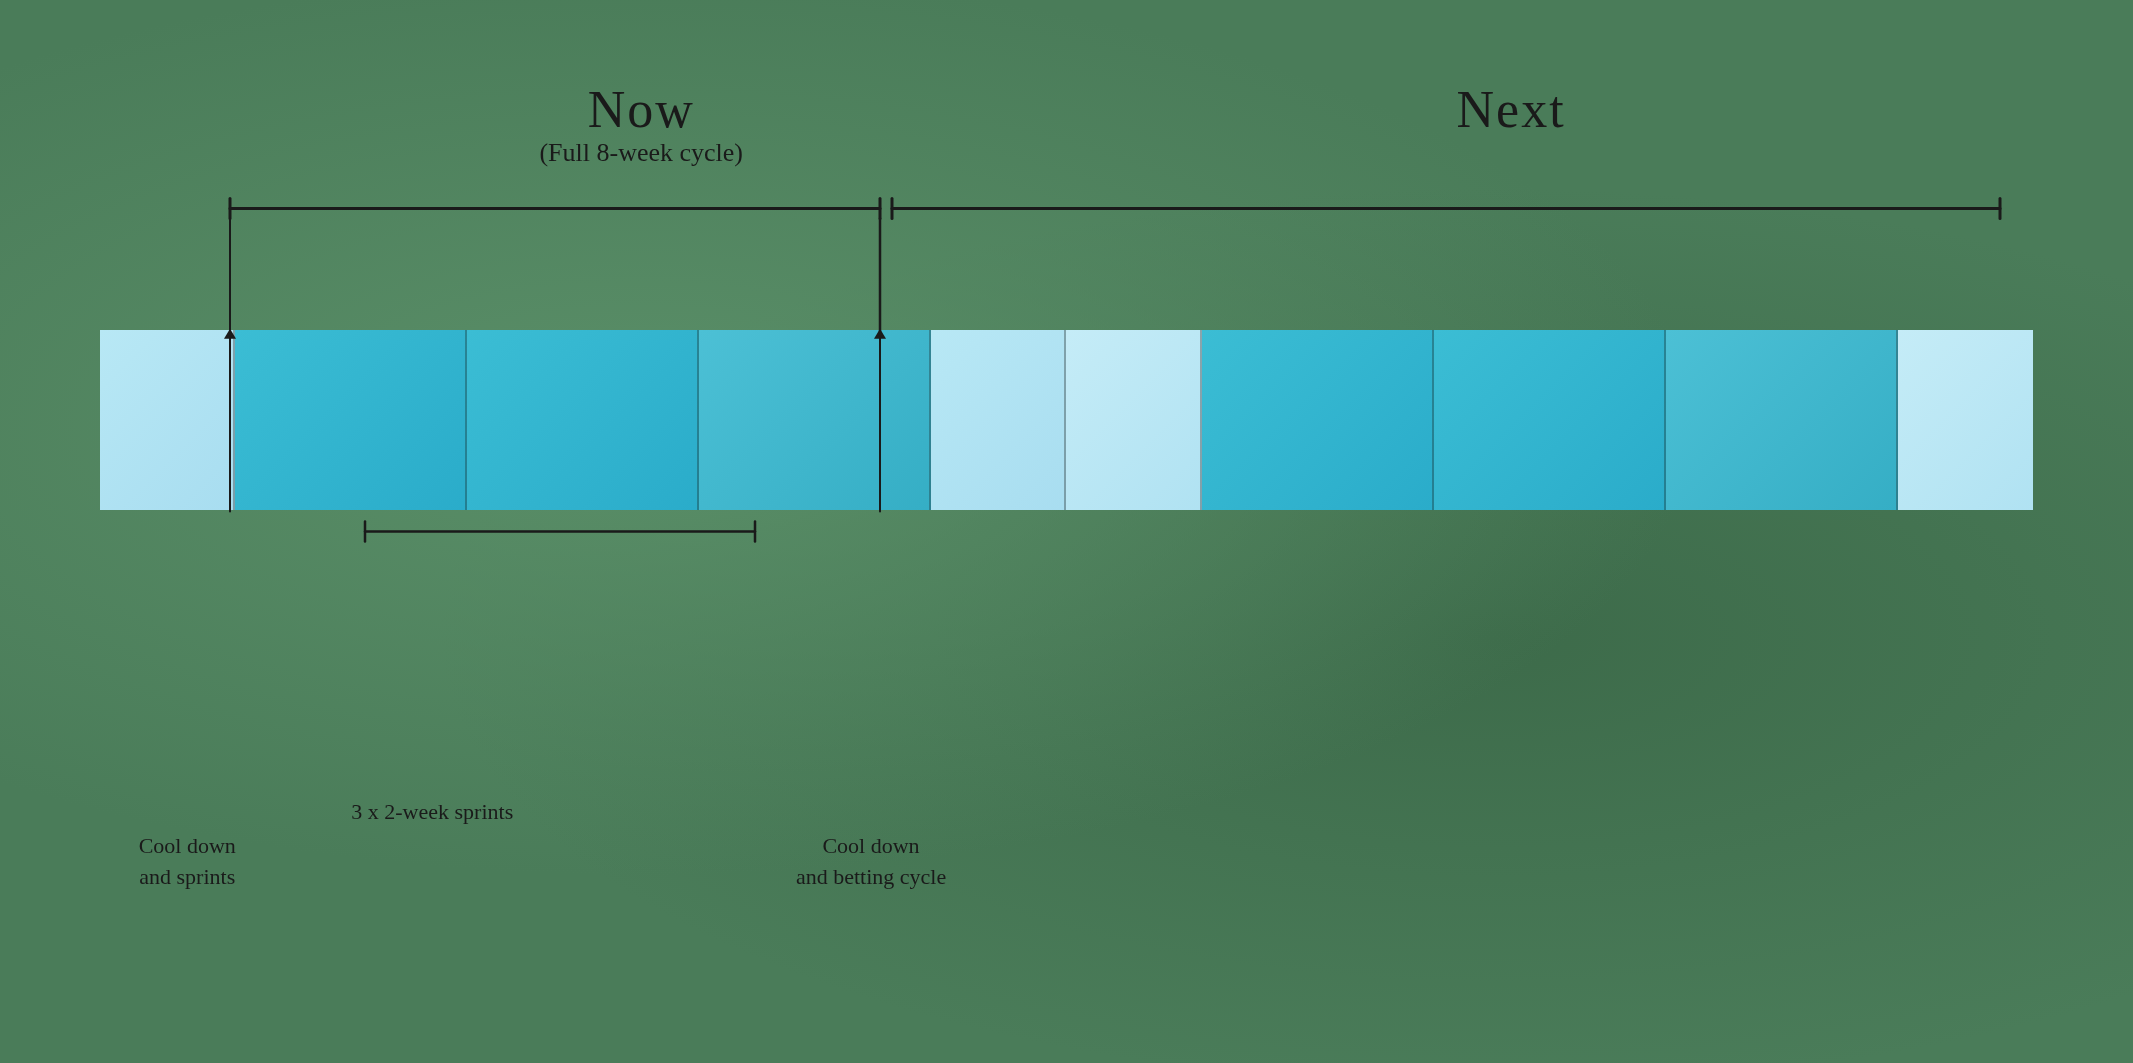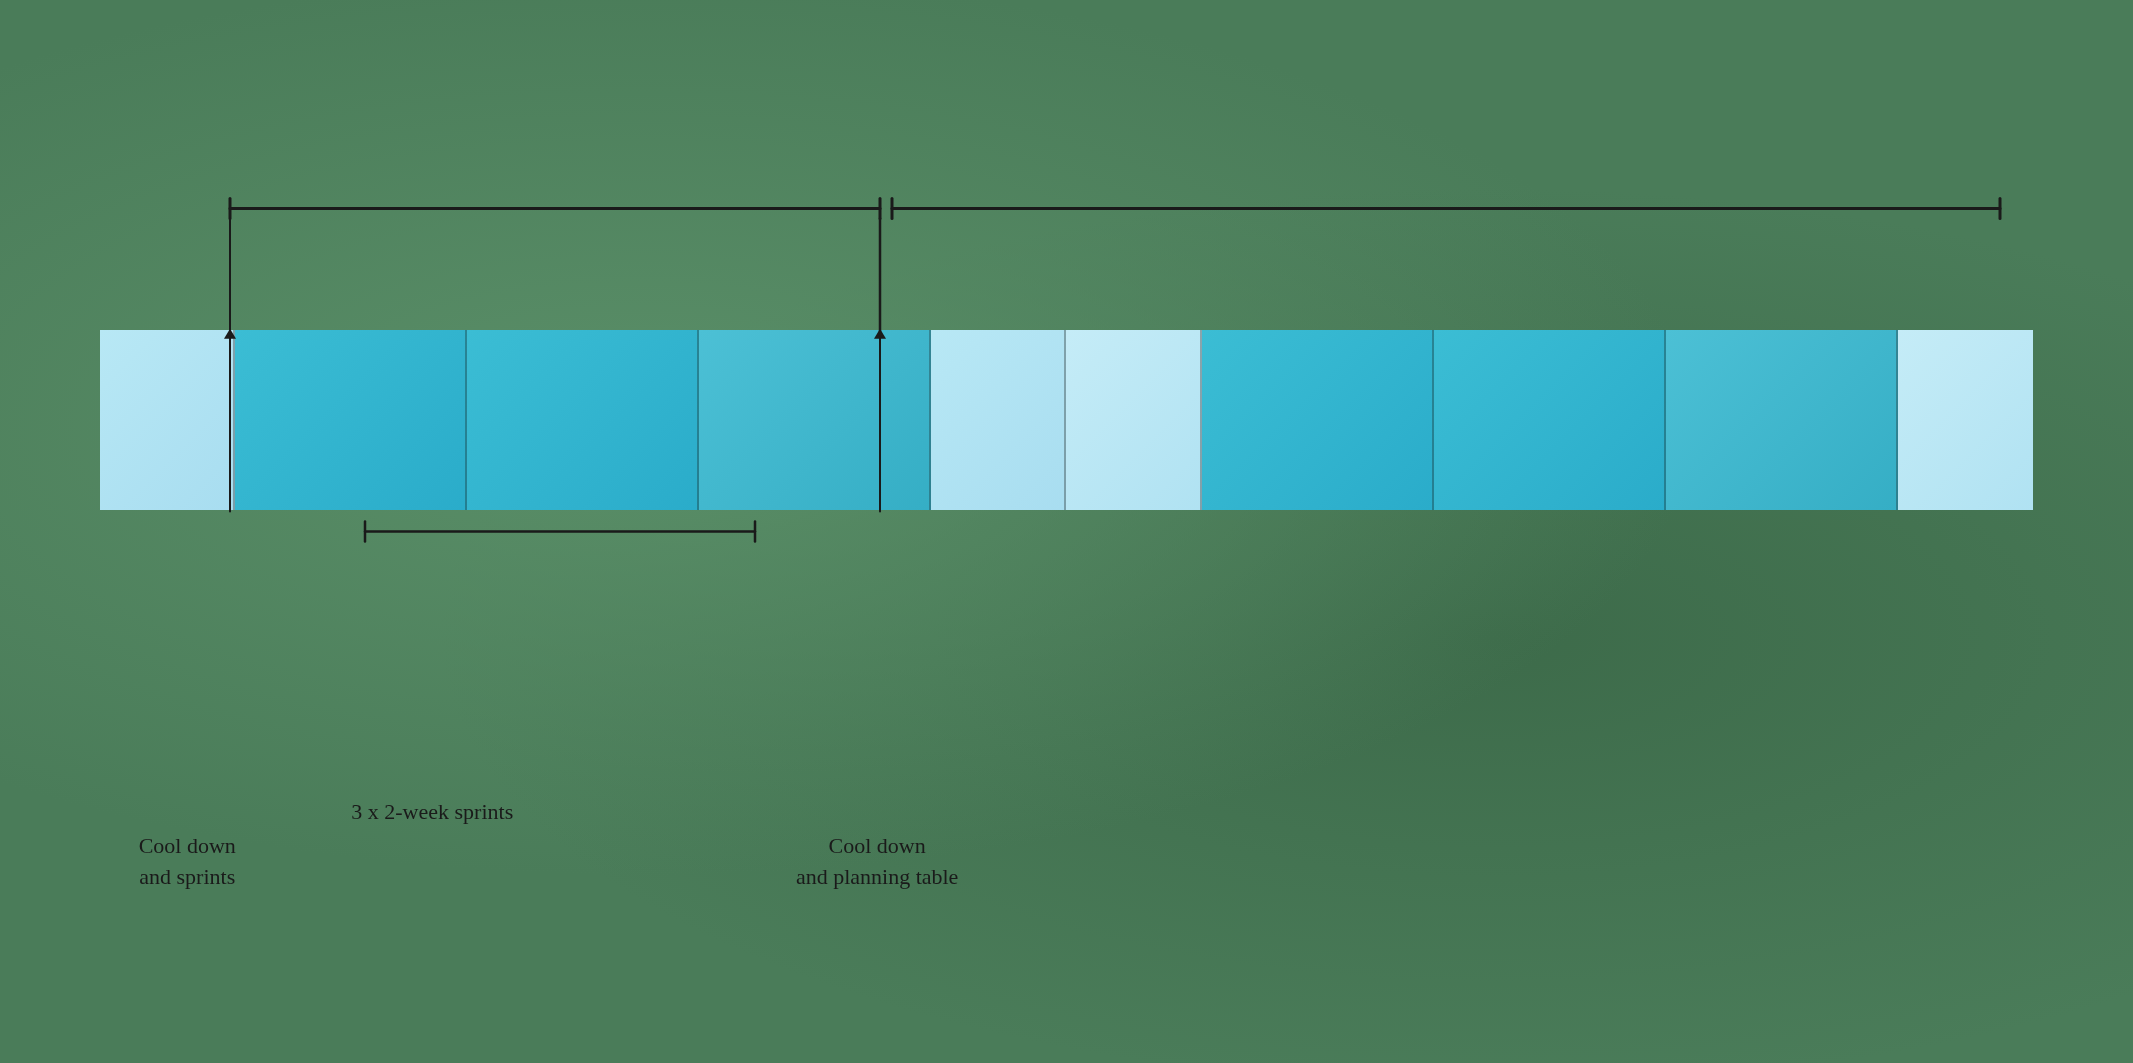--- a/index.html
+++ b/index.html
@@ -176,20 +176,25 @@
       bottom: 90px;
       left: 36%;
       text-align: center;
     }
   </style>
 </head>
 <body>
 
 <div class="diagram-container">
 
+  <div class="top-labels">
+    <div class="label-now">Now</div>
+    <div class="label-now-sub">(Full 8-week cycle)</div>
+    <div class="label-next">Next</div>
+  </div>
 
   <div class="main-bar">
     <div class="segment seg-cooldown1"></div>
     <div class="segment seg-sprint1"></div>
     <div class="segment seg-sprint2"></div>
     <div class="segment seg-sprint3"></div>
     <div class="segment seg-cooldown2"></div>
     <div class="segment seg-next-cooldown"></div>
     <div class="segment seg-next-sprint1"></div>
     <div class="segment seg-next-sprint2"></div>
@@ -232,16 +237,16 @@
 
   <div class="annotation annotation-cooldown1">
     <span>Cool down</span><br>
     <span>and sprints</span>
   </div>
 
   <div class="annotation annotation-sprints">3 x 2-week sprints</div>
 
   <div class="annotation annotation-cooldown2">
     <span>Cool down</span><br>
-    <span>and planning table</span>
+    <span>and betting cycle</span>
   </div>
 
 </div>
 
 </body></html>

